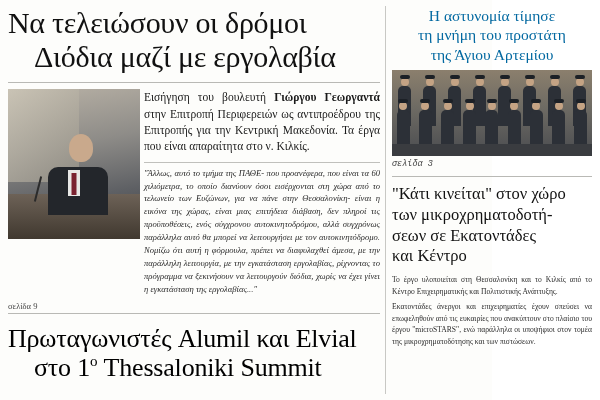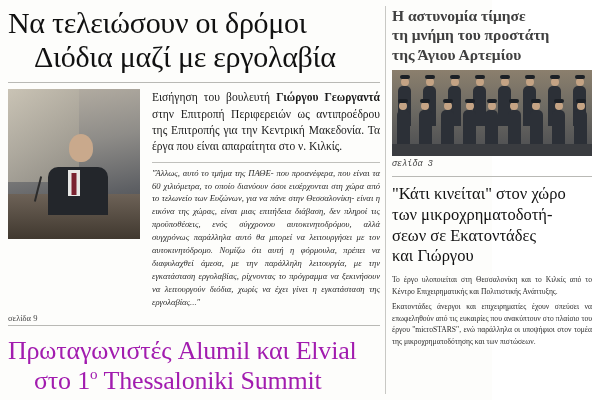--- a/index.html
+++ b/index.html
@@ -62,21 +62,21 @@
   .rule-under {
     border: 0;
     border-top: 1px solid #b9b9b5;
     margin: 2px 0 6px 0;
   }
 
   
   .story1 {
     position: relative;
     display: flex;
-    gap: 12px;
+    gap: 4px;
     align-items: flex-start;
   }
   .photo1 {
     width: 132px;
     height: 150px;
     flex: 0 0 132px;
     background: #8d9199;
     position: relative;
     overflow: hidden;
   }
@@ -159,40 +159,40 @@
     color: #444;
     margin-top: 5px;
   }
 
   
   .headline-2 {
     font-size: 26px;
     line-height: 1.15;
     margin: 10px 0 0 0;
     font-weight: 400;
-    color: #a21caf;
+    color: #000000;
     letter-spacing: -0.2px;
   }
   .headline-2 .l2 {
     display: block;
     padding-left: 26px;
   }
   .headline-2 sup {
     font-size: 0.58em;
     vertical-align: super;
   }
 
   
   .headline-r1 {
     font-size: 15.5px;
     line-height: 1.25;
-    text-align: left;
+    text-align: center;
     margin: 0 0 6px 0;
-    font-weight: 700;
-    color: #404040;
+    font-weight: 400;
+    color: #0369a1;
   }
   .photo2 {
     width: 200px;
     height: 86px;
     position: relative;
     overflow: hidden;
     background: #6c6f74;
     margin-bottom: 3px;
   }
   .photo2 .bg2 {
@@ -351,21 +351,21 @@
     </div>
 
     <div class="pagref-r">σελίδα  3</div>
 
     <hr class="rule-r">
 
     <h2 class="headline-r2">
       <span>"Κάτι κινείται" στον χώρο</span><br>
       <span>των μικροχρηματοδοτή-</span><br>
       <span>σεων σε Εκατοντάδες</span><br>
-      <span>και Γιώργου</span>
+      <span>και Κέντρο</span>
     </h2>
 
     <div class="rtext">
       <p>Το έργο υλοποιείται στη Θεσσαλονίκη και το Κιλκίς από το Κέντρο Επιχειρηματικής και Πολιτιστικής Ανάπτυξης.</p>
       <p>Εκατοντάδες άνεργοι και επιχειρηματίες έχουν σπεύσει να επωφεληθούν από τις ευκαιρίες που ανακύπτουν στο πλαίσιο του έργου "microSTARS", ενώ παράλληλα οι υποψήφιοι στον τομέα της μικροχρηματοδότησης και των πιστώσεων.</p>
     </div>
 
   </div>
 
 </div>

